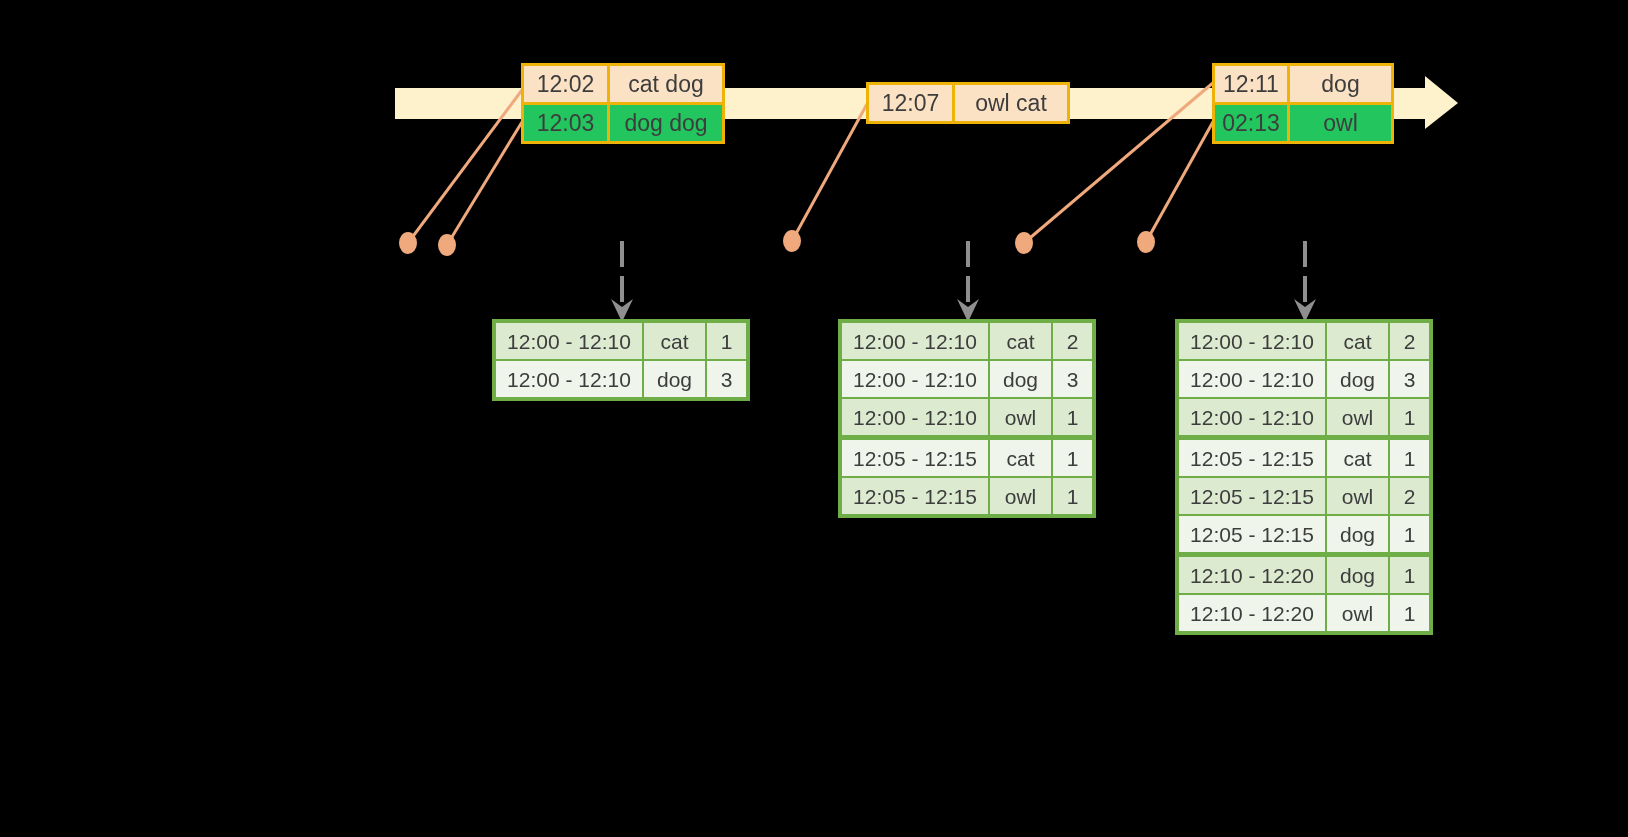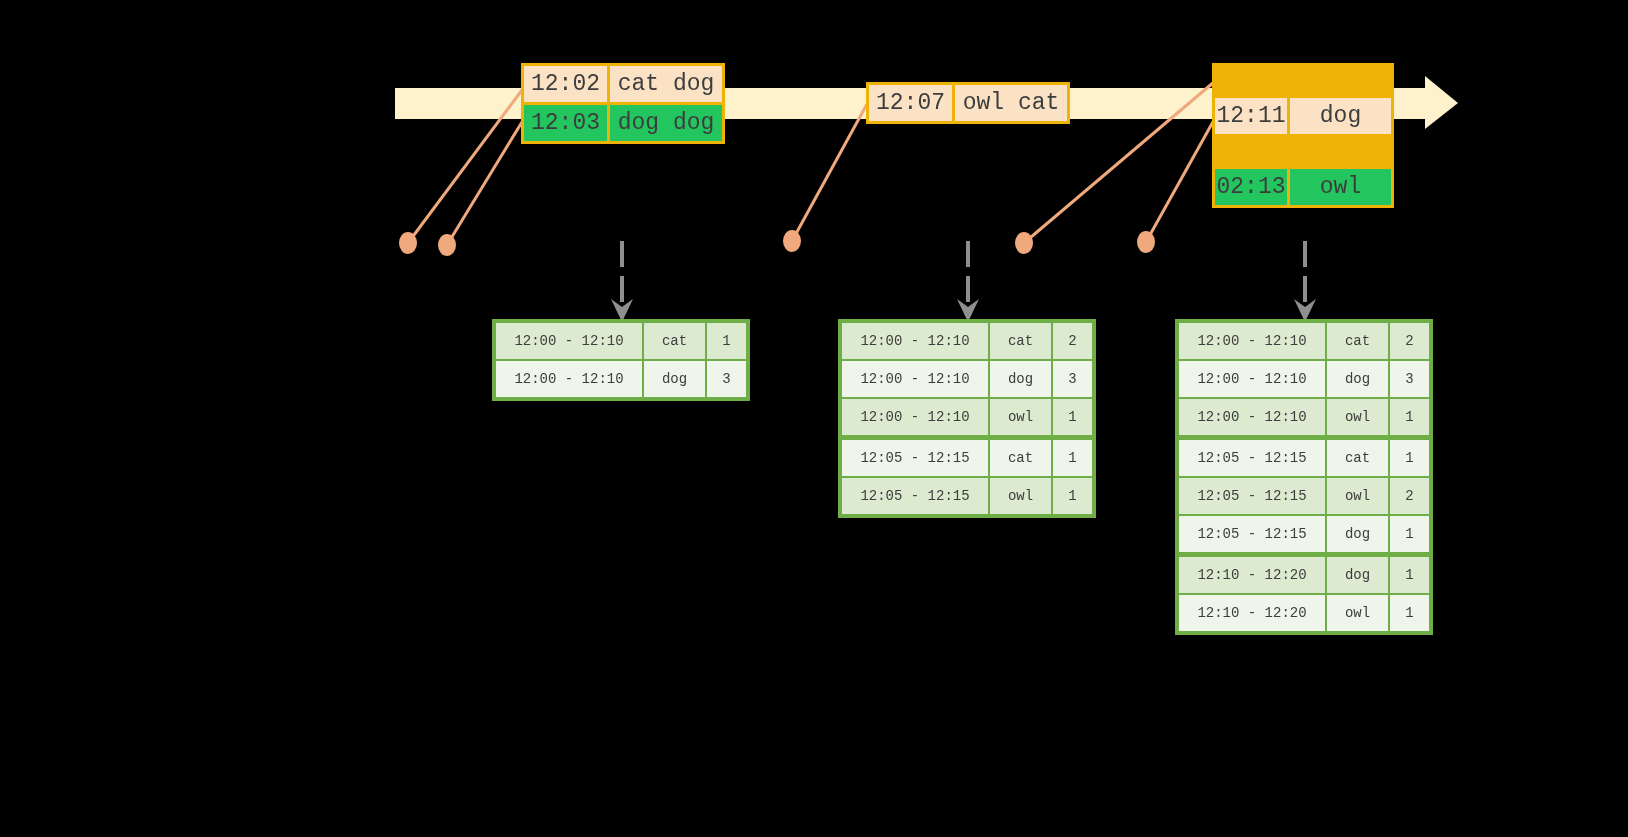--- a/index.html
+++ b/index.html
@@ -1,45 +1,45 @@
 <!DOCTYPE html>
 <html><head>
 <meta charset="utf-8">
 <style>
   html,body { margin:0; padding:0; background:#000; }
   .canvas {
     position:relative; width:1628px; height:837px; background:#000000;
-    font-family:Liberation Mono, monospace; color:#3d3d3d; overflow:hidden;border-radius:14px;
+    font-family:Liberation Sans, sans-serif; color:#3d3d3d; overflow:hidden;border-radius:14px;
   }
   .layer { position:absolute; left:0; top:0; }
 
   
   .etable {
     position:absolute; background:#EFB207; border:3px solid #EFB207;
     display:flex; flex-direction:column; gap:3px; box-sizing:border-box;
   }
   .erow { display:grid; gap:3px; }
   .et1 .erow, .et2 .erow { grid-template-columns:83px 112px; }
-  .et3 .erow { grid-template-columns:72px 101px;margin-top:32px; }
+  .et3 .erow { grid-template-columns:72px 101px; }
   .ecell {
     height:36px; display:flex; align-items:center; justify-content:center;
     font-size:23px; line-height:1;
   }
   .e-dark  { background:#FBE2C5; }
   .e-light { background:#22c55e; }
 
   
   .gtable {
     position:absolute; background:#6FAD47; border:4px solid #6FAD47;
     display:flex; flex-direction:column; gap:5px; box-sizing:content-box; width:250px;
   }
   .ggroup { display:grid; grid-template-columns:146px 61px 39px; gap:2px; }
   .gcell {
     height:36px; display:flex; align-items:center; justify-content:center;
-    font-size:14px; line-height:1;
+    font-size:21px; line-height:1;
   }
   .g-dark  { background:#DCEAD0; }
   .g-light { background:#EFF5EA; }
 </style>
 </head>
 <body>
 
 <div class="canvas">
 
   <svg class="layer" width="1628" height="837" viewBox="0 0 1628 837">

